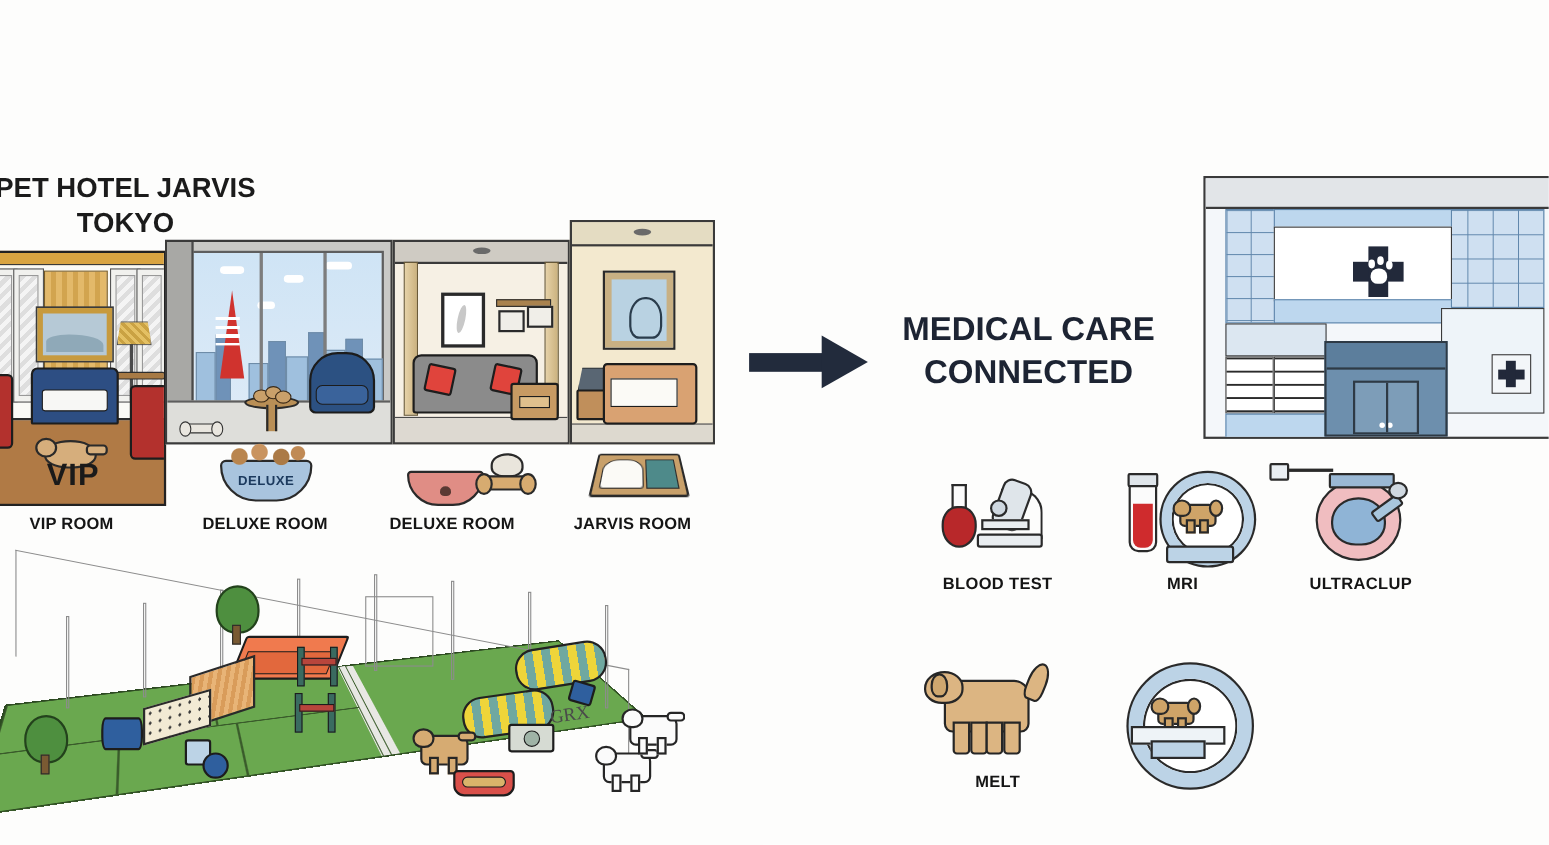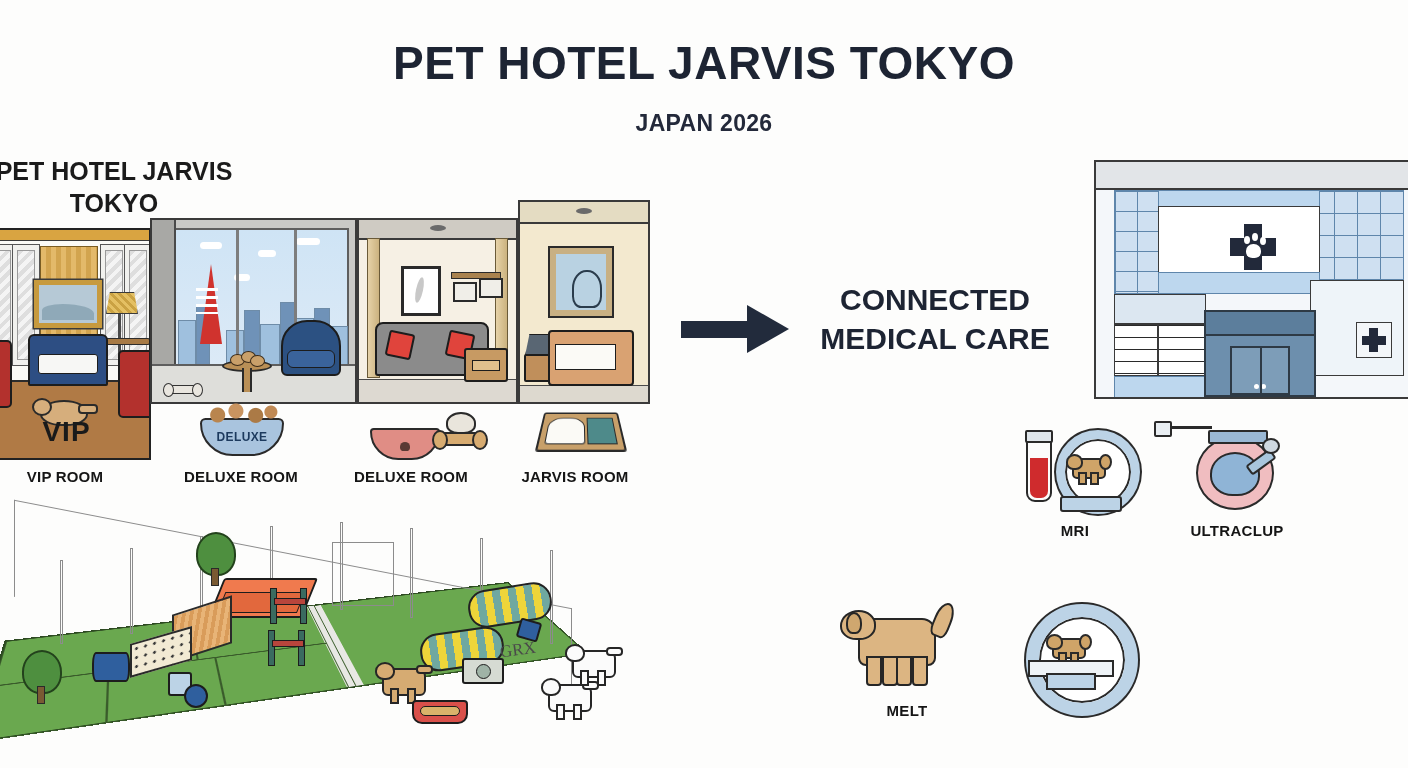--- a/index.html
+++ b/index.html
@@ -751,34 +751,32 @@
   .usm-cord {
     position:absolute; left:0; top:70px; width:34px; height:42px;
     border:2.5px solid #1a1a1a; border-right:none; border-radius:24px 0 0 24px;
   }
 </style>
 </head>
 <body>
 
 <div id="page">
 
-  <div class="main-title">PET HOTEL JARVIS TOKYO</div>
-  <div class="sub-title">JAPAN 2026</div>
   <div class="left-heading">
     <div>PET HOTEL JARVIS</div>
     <div>TOKYO</div>
   </div>
 
   <div class="arrow-wrap">
     <div class="arrow-shaft"></div>
     <div class="arrow-head"></div>
   </div>
   <div class="medical-care">
+    <div>MEDICAL CARE</div>
     <div>CONNECTED</div>
-    <div>MEDICAL CARE</div>
   </div>
 
   <div class="rooms">
 
     <div class="vip-card">
       <div class="vip-wall">
         <div class="vip-crown"></div>
         <div class="vip-panel" style="left:4px;">
             <div class="inner"></div>
           </div>
@@ -987,20 +985,36 @@
     </div>
     <div class="hosp-entrance">
       <div class="header-bar"></div>
       <div class="hosp-doors">
         <div class="door-knob" style="left:22px;"></div>
         <div class="door-knob" style="right:22px;"></div>
       </div>
     </div>
   </div>
 
+  <div class="svc" style="left:832px; top:420px;">
+    <div class="icon-box">
+      <div class="flask">
+          <div class="neck"></div>
+          <div class="bulb"></div>
+        </div>
+      <div class="micro">
+        <div class="curve"></div>
+          <div class="arm"></div>
+          <div class="eye"></div>
+        <div class="stage"></div>
+          <div class="base"></div>
+      </div>
+    </div>
+    <div class="svc-label">BLOOD TEST</div>
+  </div>
 
   <div class="svc" style="left:1000px; top:420px;">
     <div class="icon-box">
       <div class="tube">
           <div class="cap"></div>
           <div class="liq"></div>
         </div>
       <div class="mriring"></div>
       <div class="mini-dog" style="left:72px; top:38px;">
         <div class="h"></div>

